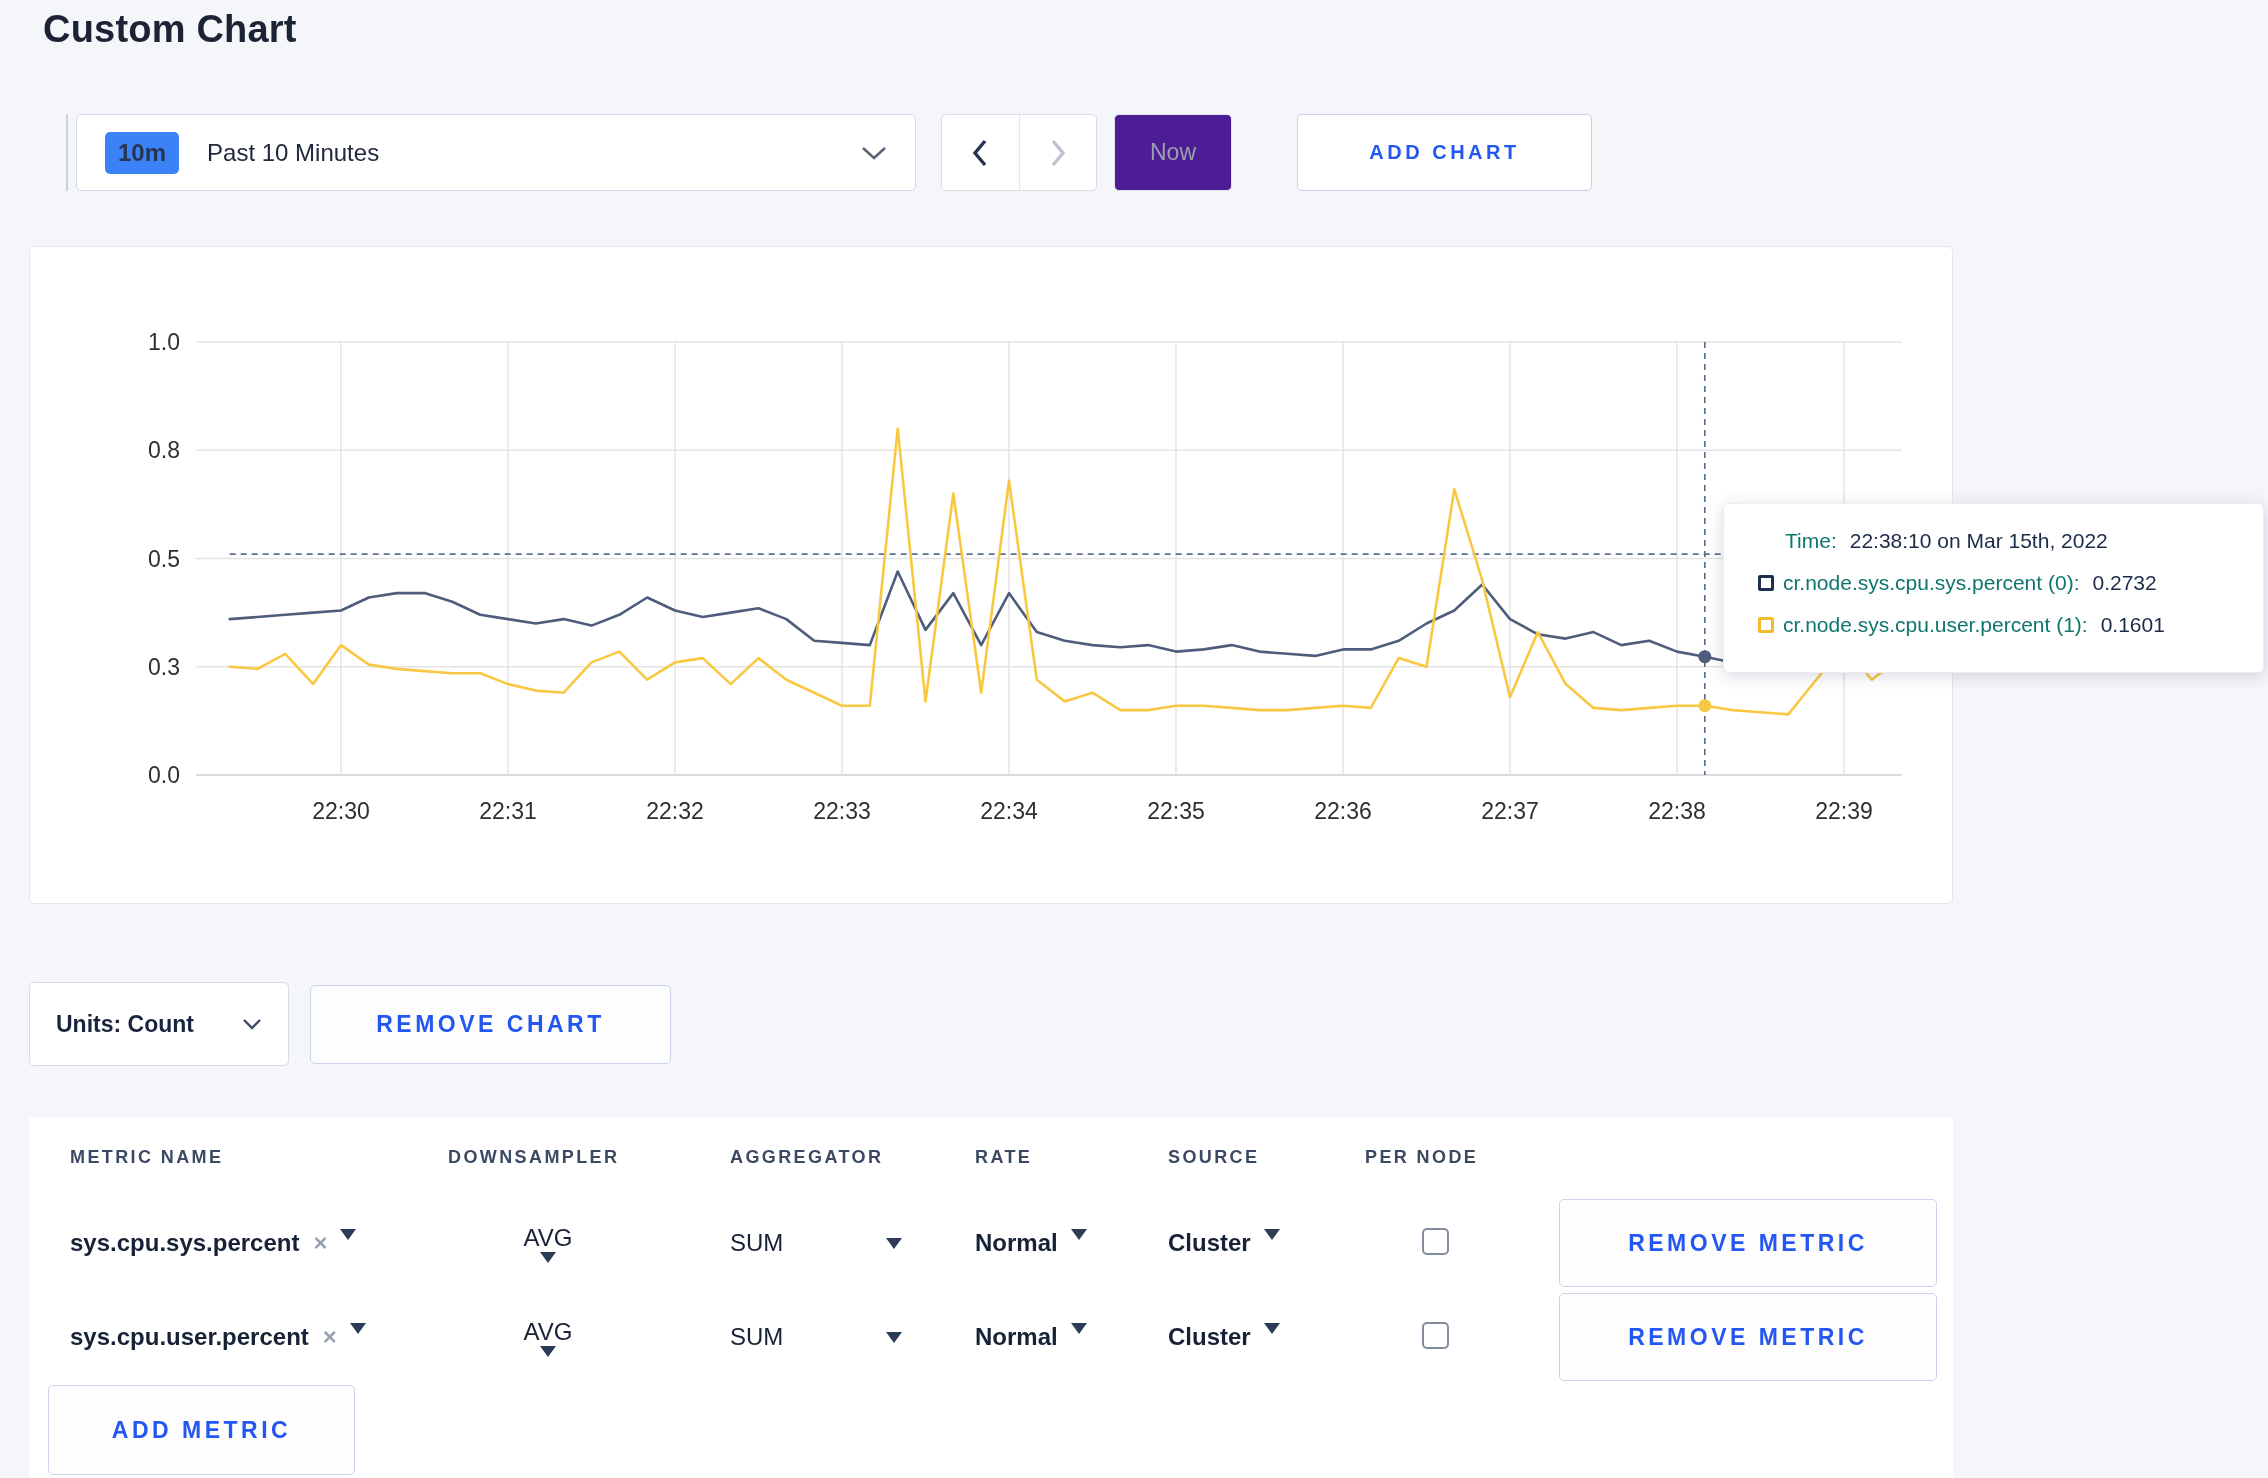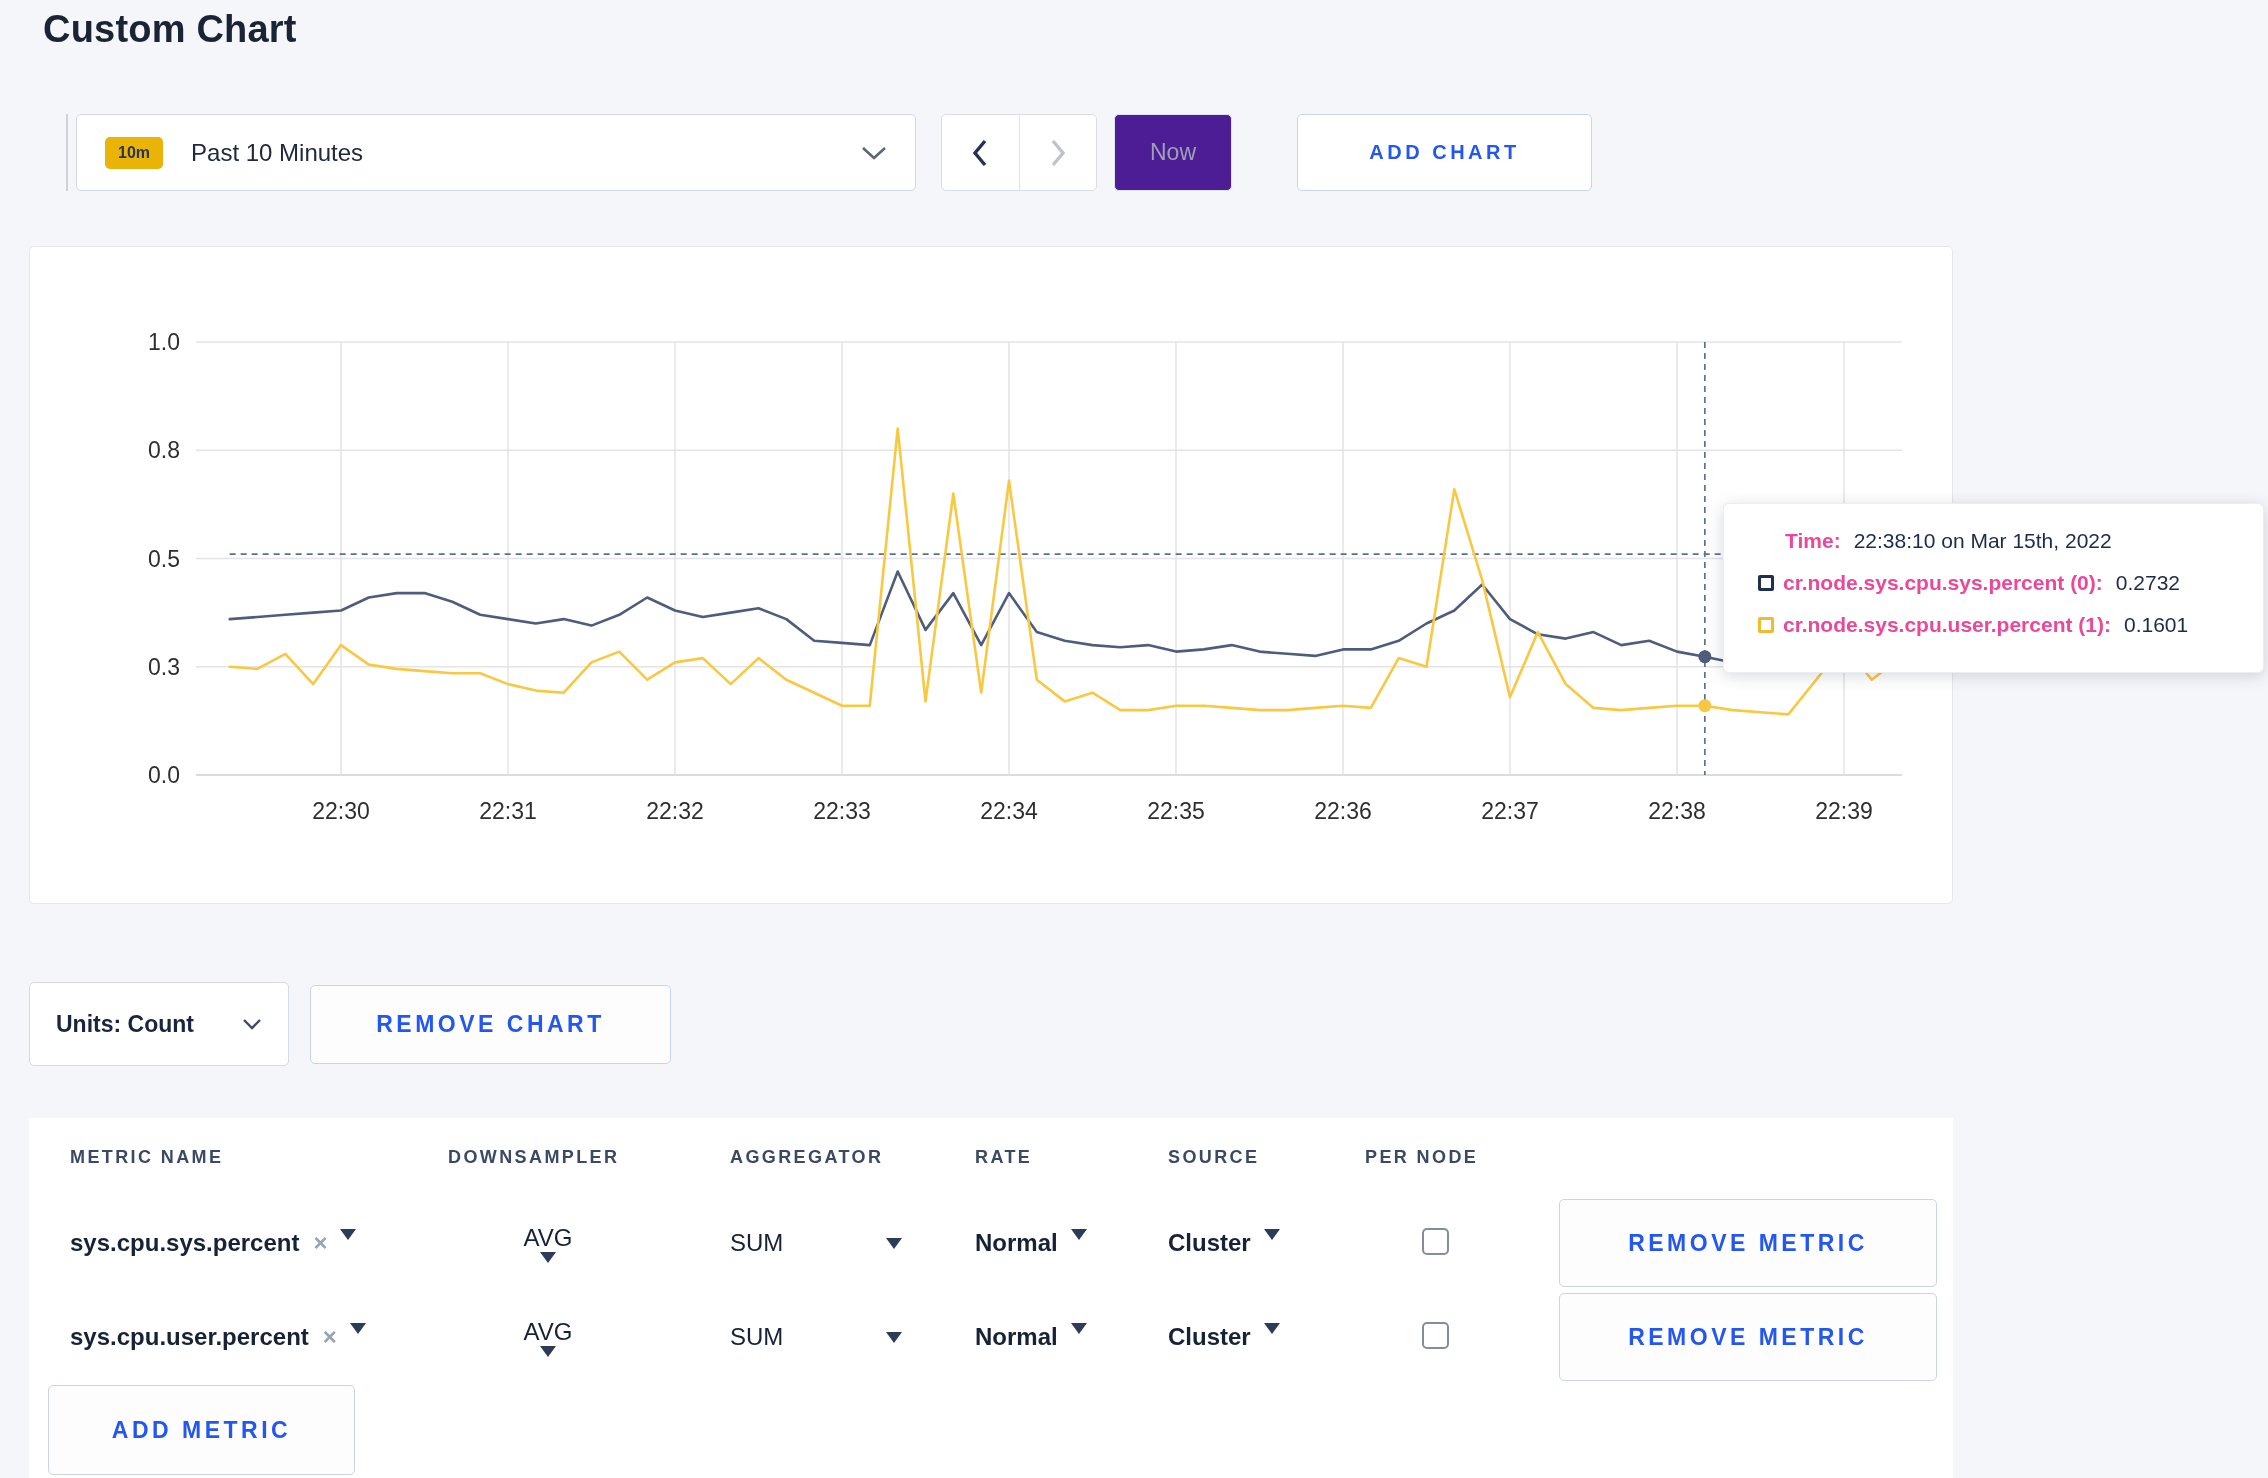--- a/index.html
+++ b/index.html
@@ -5,41 +5,41 @@
   * { margin:0; padding:0; box-sizing:border-box; }
   html,body { background:#f5f6fa; }
   body { font-family:"Liberation Sans", sans-serif; color:#1c2740; }
   .root { position:relative; width:2268px; height:1478px; background:#f5f6fa; overflow:hidden; }
 
   .page-title { position:absolute; left:43px; top:8px; font-size:38px; font-weight:600; color:#1b2335; letter-spacing:.2px; }
 
   
   .tb-rule { position:absolute; left:66px; top:114px; width:2px; height:77px; background:#ccd1da; }
   .time-select { position:absolute; left:76px; top:114px; width:840px; height:77px; background:#fff; border:1px solid #d3d8e4; border-radius:5px; display:flex; align-items:center; padding:0 28px; cursor:pointer; }
-  .badge { background:#eab308; border-radius:5px; font-size:16px; font-weight:700; color:#273650; padding:7px 13px; }
+  .badge { background:#3b82f6; border-radius:5px; font-size:24px; font-weight:700; color:#273650; padding:7px 13px; }
   .time-label { font-size:24px; color:#20293d; margin-left:28px; flex:1; }
   .pager { position:absolute; left:941px; top:114px; width:156px; height:77px; background:#fff; border:1px solid #d9dde8; border-radius:5px; display:flex; }
   .pager-btn { flex:1; display:flex; align-items:center; justify-content:center; background:transparent; border:none; cursor:pointer; }
   .pager-btn.prev { border-right:1px solid #e2e5ec; }
   .now-btn { position:absolute; left:1114px; top:114px; width:118px; height:77px; background:#4c1d95; border:1px solid #dfe3ea; border-radius:5px; font-family:inherit; font-size:23px; color:#9aa2b1; cursor:default; }
   .add-chart-btn { position:absolute; left:1297px; top:114px; width:295px; height:77px; background:#fff; border:1px solid #c9d3ea; border-radius:5px; font-family:inherit; font-size:20px; font-weight:600; letter-spacing:3.5px; color:#2457f2; cursor:pointer; }
 
   
   .chart-card { position:absolute; left:29px; top:246px; width:1924px; height:658px; background:#fff; border:1px solid #e4e7ee; border-radius:5px; }
   #chart-svg { position:absolute; inset:0; width:1922px; height:656px; }
   #chart-svg text { font-family:"Liberation Sans", sans-serif; }
   .ytick { font-size:23px; fill:#2e2e2e; text-anchor:end; }
   .xtick { font-size:23px; fill:#2e2e2e; text-anchor:middle; }
 
   
   .chart-tooltip { position:absolute; left:1723px; top:503px; width:541px; height:170px; background:#fff; border:1px solid #ececf1; border-radius:6px; box-shadow:0 3px 16px rgba(40,50,80,.18); z-index:10; padding:25px 0 0 34px; }
   .tt-row { display:flex; align-items:center; margin-bottom:18px; font-size:21px; color:#1c2b4a; white-space:nowrap; }
   .tt-row.time-row { padding-left:27px; }
   .tt-swatch { width:16px; height:16px; border:3px solid #1e3050; border-radius:2px; background:#fff; margin-right:9px; flex:none; }
-  .tt-label { font-weight:700; color:#ec4899; }
+  .tt-label { font-weight:400; color:#0f766e; }
   .tt-val { margin-left:13px; }
 
   
   .units-select { position:absolute; left:29px; top:982px; width:260px; height:84px; background:#fff; border:1px solid #d6dae3; border-radius:5px; display:flex; align-items:center; padding:15px 26px; cursor:pointer; }
   .units-label { font-size:23px; font-weight:700; color:#19253e; flex:1; }
   .outline-btn { background:#fdfdfe; border:1px solid #c9d3ea; border-radius:5px; font-family:inherit; font-size:23px; font-weight:600; letter-spacing:3.5px; color:#2457f2; cursor:pointer; }
   .remove-chart-btn { position:absolute; left:310px; top:985px; width:361px; height:79px; }
 
   
   .metrics-card { position:absolute; left:29px; top:1118px; width:1924px; height:360px; background:#fff; }

